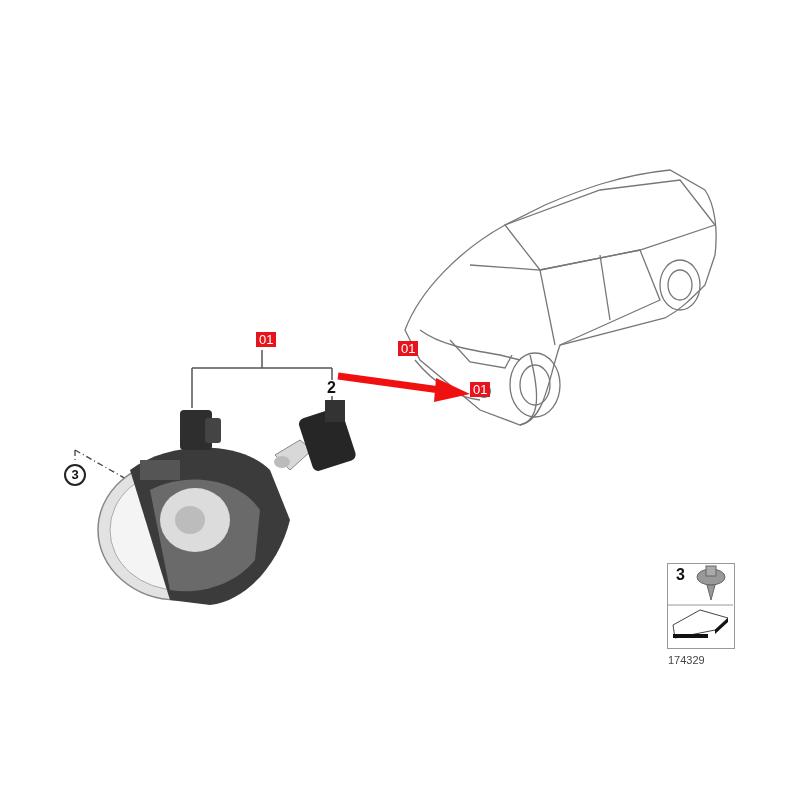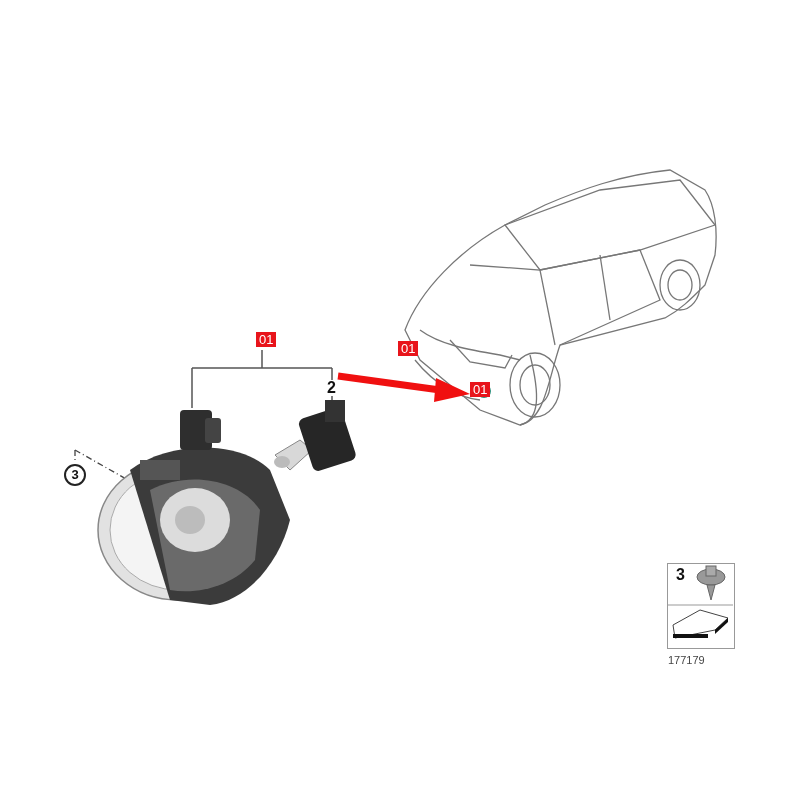--- a/index.html
+++ b/index.html
@@ -87,13 +87,13 @@
 
 <div class="tag" style="left:256px; top:332px;">01</div>
 <div class="tag" style="left:398px; top:341px;">01</div>
 <div class="tag" style="left:470px; top:382px;">01</div>
 <div class="num" style="left:327px; top:379px;">2</div>
 <div class="circ" style="left:64px; top:464px;">3</div>
 
 <div class="legend-box">
   <div class="legend-num">3</div>
 </div>
-<div class="part-no">177179</div>
+<div class="part-no">174329</div>
 
 </body></html>

